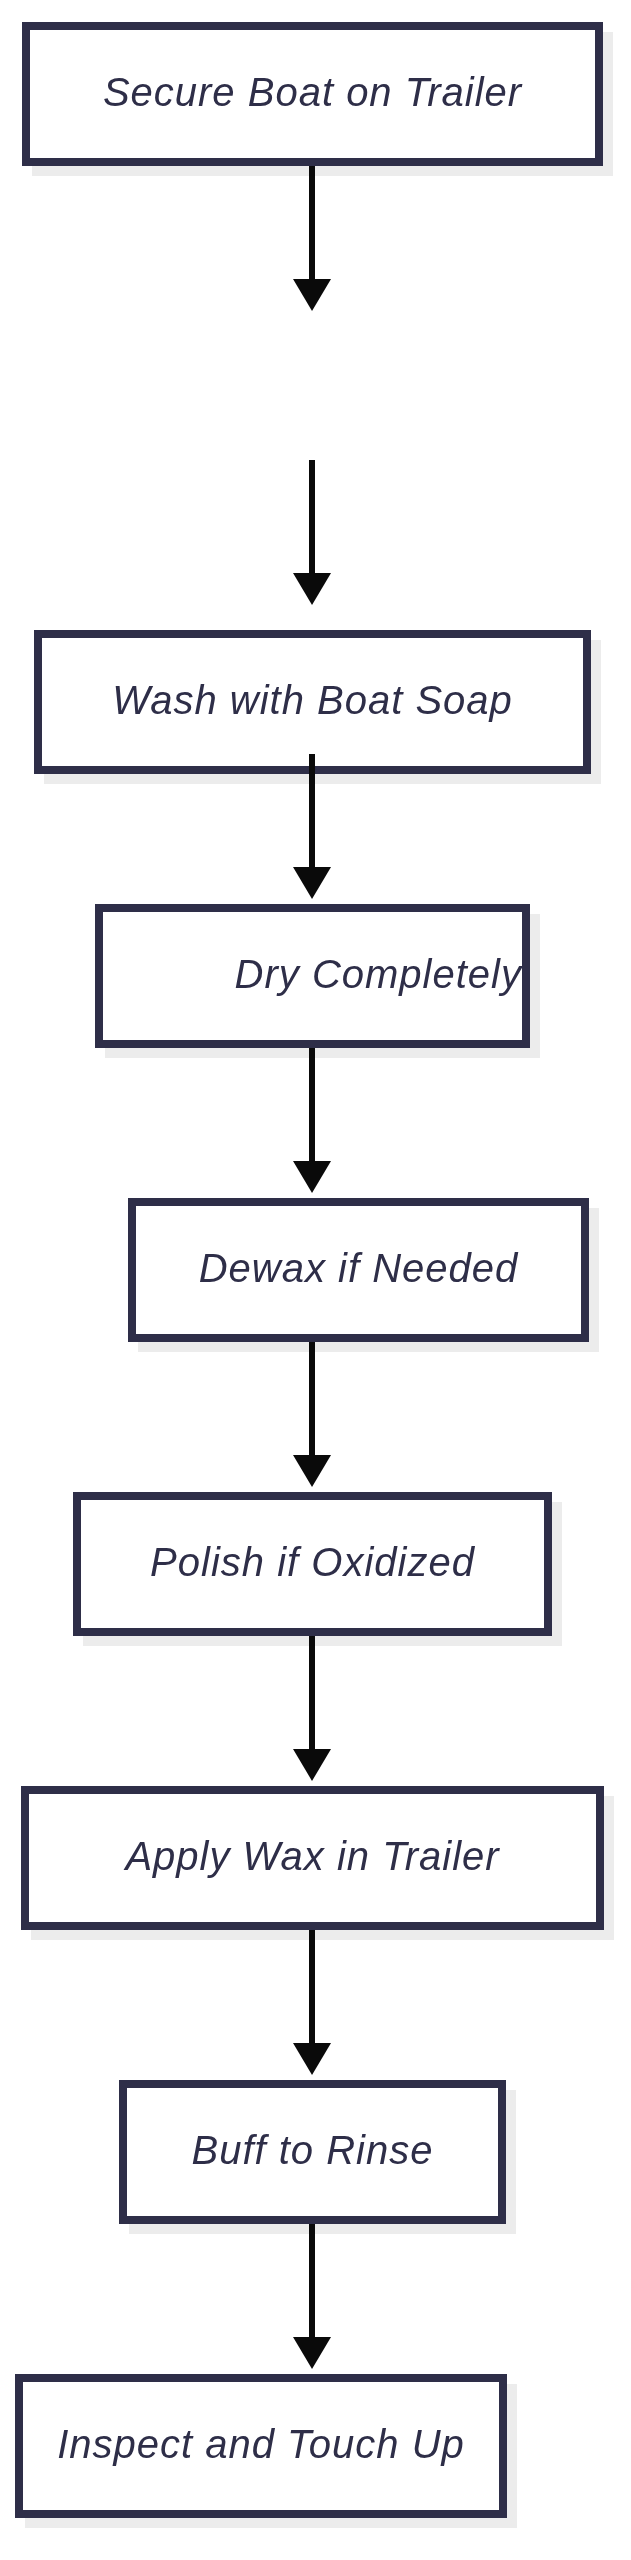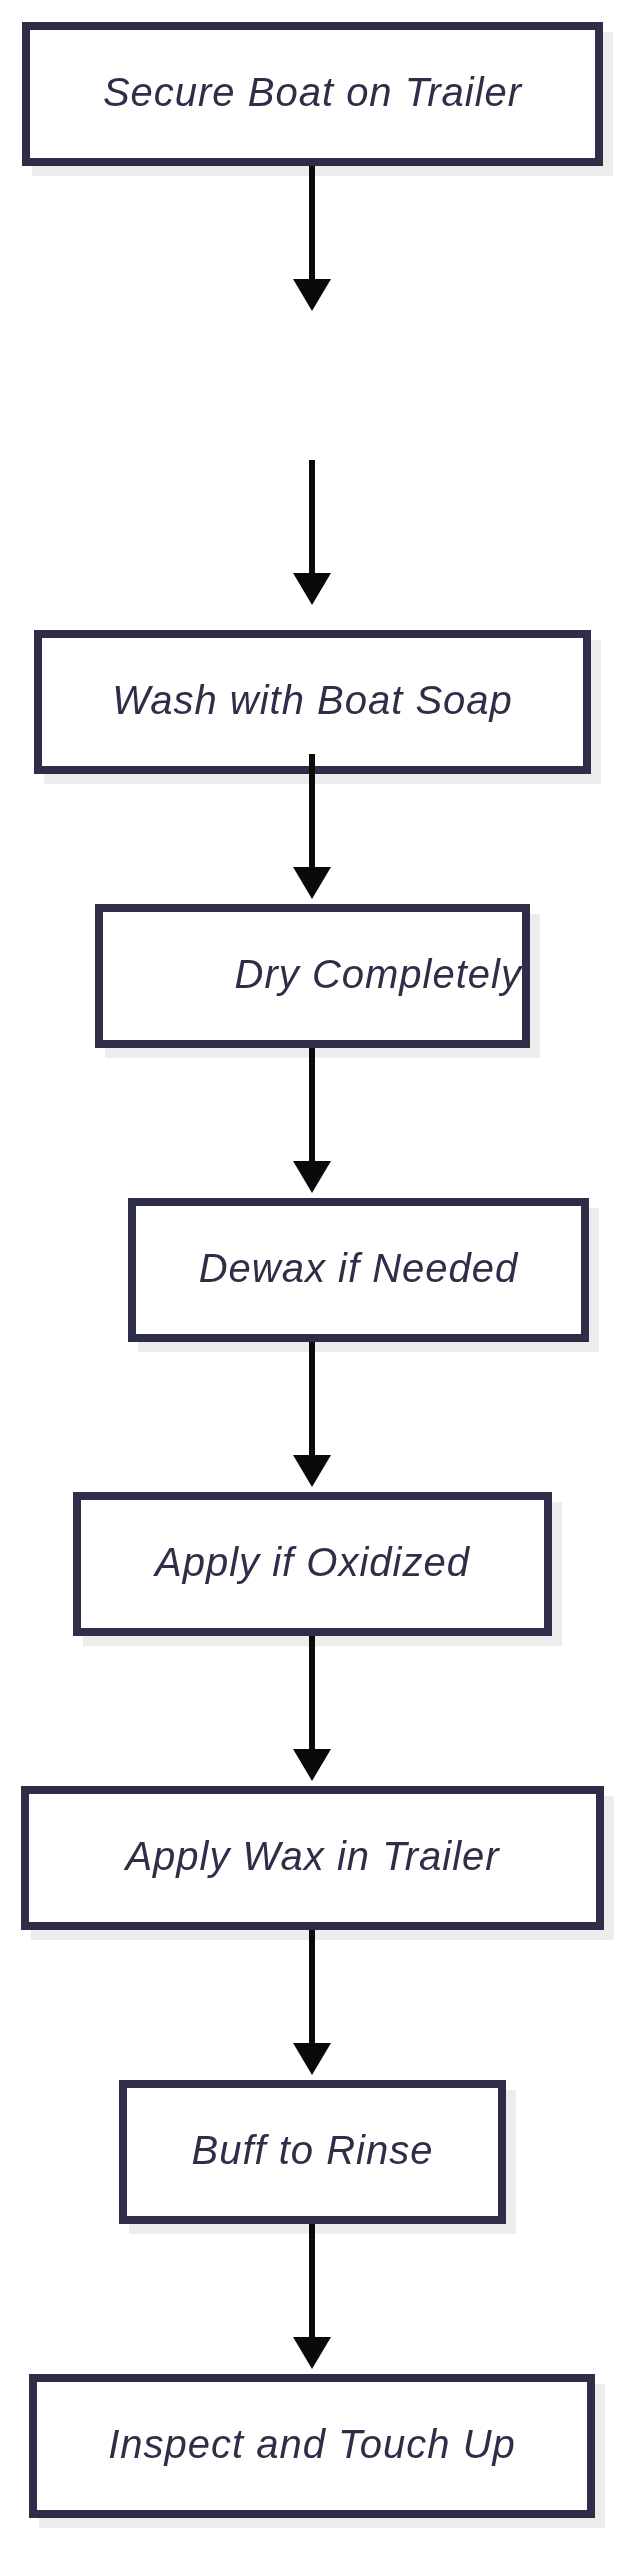--- a/index.html
+++ b/index.html
@@ -101,21 +101,21 @@
   <div class="node" style="left:82px;  top:1198px; width:461px;margin-left:46px;">
     <span class="label">Dewax if Needed</span>
   </div>
 
   <div class="arrow" style="top:1342px;">
     <div class="shaft"></div>
     <div class="head"></div>
   </div>
 
   <div class="node" style="left:73px;  top:1492px; width:479px;">
-    <span class="label">Apply if Oxidized</span>
+    <span class="label">Polish if Oxidized</span>
   </div>
 
   <div class="arrow" style="top:1636px;">
     <div class="shaft"></div>
     <div class="head"></div>
   </div>
 
   <div class="node" style="left:21px;  top:1786px; width:583px;">
     <span class="label">Apply Wax in Trailer</span>
   </div>
@@ -127,17 +127,17 @@
 
   <div class="node" style="left:119px; top:2080px; width:387px;">
     <span class="label">Buff to Rinse</span>
   </div>
 
   <div class="arrow" style="top:2224px;">
     <div class="shaft"></div>
     <div class="head"></div>
   </div>
 
-  <div class="node" style="left:29px;  top:2374px; width:566px;">
+  <div class="node" style="left:15px;  top:2374px; width:492px;">
     <span class="label">Inspect and Touch Up</span>
   </div>
 
 </div>
 
 </body></html>

